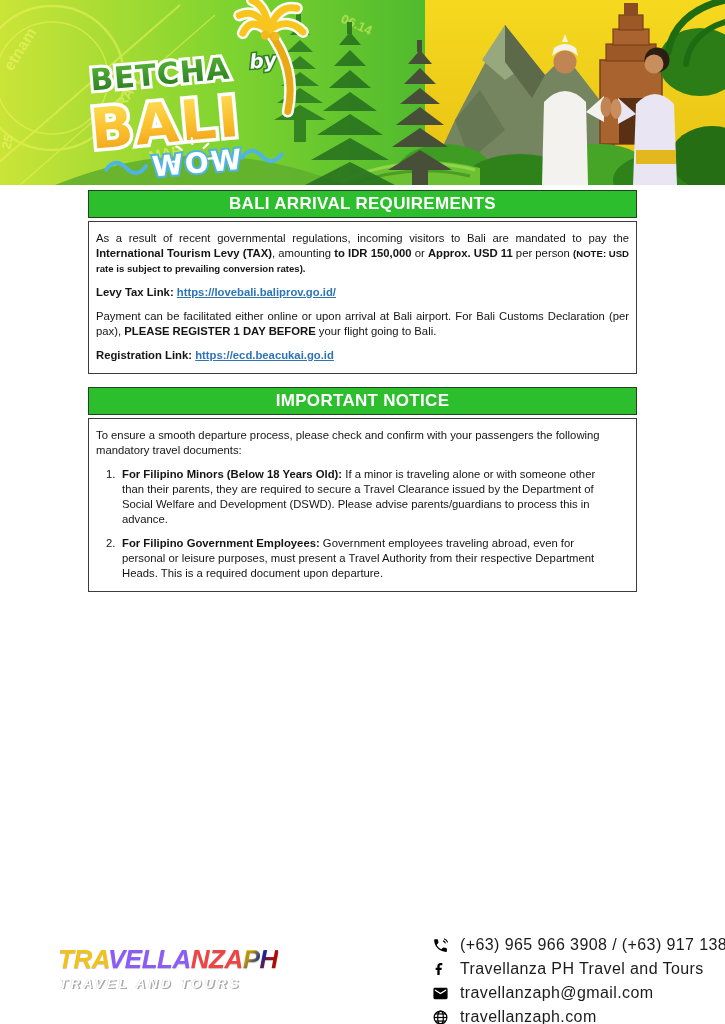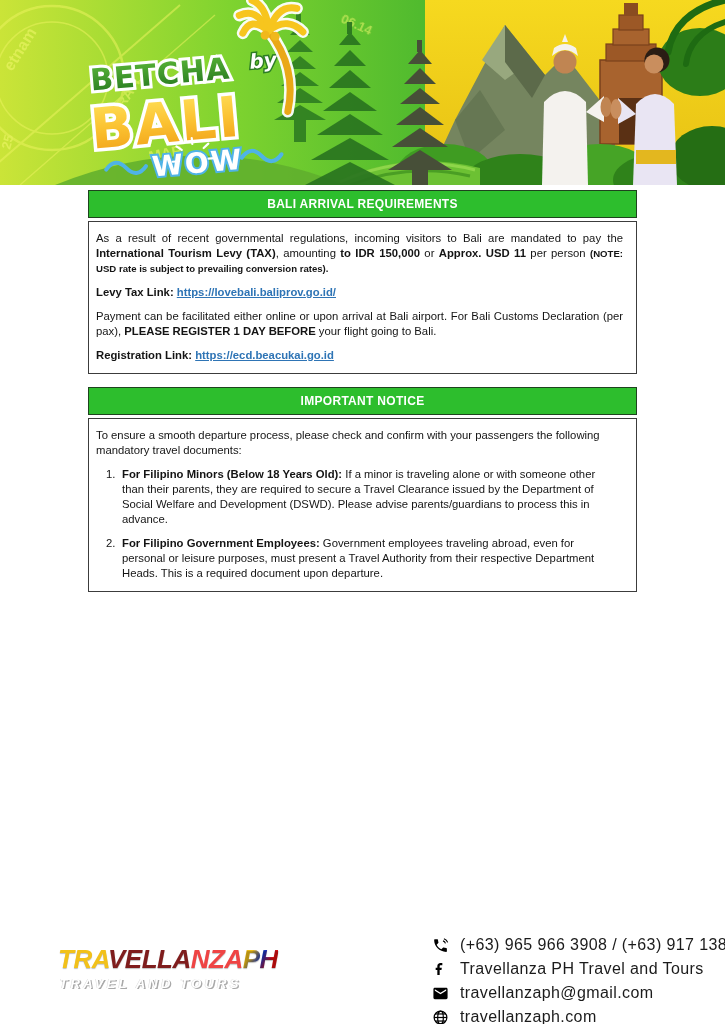--- a/index.html
+++ b/index.html
@@ -10,42 +10,42 @@
   
   .hero{position:absolute;top:0;left:0;width:725px;height:185px;}
   
   .section{position:absolute;left:88px;width:549px;}
   #arrival-section{top:190px;}
   #notice-section{top:387px;}
   .title-bar{
     box-sizing:border-box;height:28px;background:#2DBE2D;border:1.6px solid #1e431e;
     display:flex;align-items:center;justify-content:center;
   }
-  .title-bar span{color:#fff;font-weight:bold;font-size:12px;letter-spacing:.3px;}
+  .title-bar span{color:#fff;font-weight:bold;font-size:17px;letter-spacing:.3px;}
   .body-box{
     box-sizing:border-box;border:1.6px solid #3c3c3c;margin-top:3px;
-    padding:9px 13px 10px 7px;font-size:11.3px;line-height:15px;color:#141414;
+    padding:9px 7px 10px 7px;font-size:11.3px;line-height:15px;color:#141414;
   }
   .body-box p{margin:0 0 9px 0;}
   .body-box p:last-child{margin-bottom:0;}
   .just{text-align:justify;}
   b{font-weight:bold;}
   .small-bold{font-size:9.6px;font-weight:bold;}
   a.doc-link{color:#2E74B5;text-decoration:underline;font-weight:bold;cursor:pointer;text-align:center;}
   .li-row{display:flex;margin:0 10px 9px 10px;}
   .li-num{flex:none;width:16px;}
   .li-body{flex:1;}
   
   .footer-logo{position:absolute;left:58px;top:944px;width:185px;text-align:center;}
   .logo-main{
     font-size:26px;font-weight:bold;font-style:italic;letter-spacing:-.5px;white-space:nowrap;
     text-shadow:0 1px 1px rgba(0,0,0,.25);
   }
   .t-yel{color:#F2C11A;}
-  .t-blue{color:#7f1d1d;}
+  .t-blue{color:#8b5cf6;}
   .t-red{color:#ef4444;}
   .t-flag{
     background:linear-gradient(120deg,#F2C11A 25%,#1535C8 50%,#E01010 72%);
     -webkit-background-clip:text;background-clip:text;color:#1535C8;
     -webkit-text-fill-color:transparent;
   }
   .logo-sub{
     margin-top:1px;font-size:13px;font-weight:bold;font-style:italic;letter-spacing:3.2px;
     color:#fff;text-shadow:1.4px 1.4px 0 #a9a9a9,-0.5px -0.5px 0 #d8d8d8;white-space:nowrap;
   }

